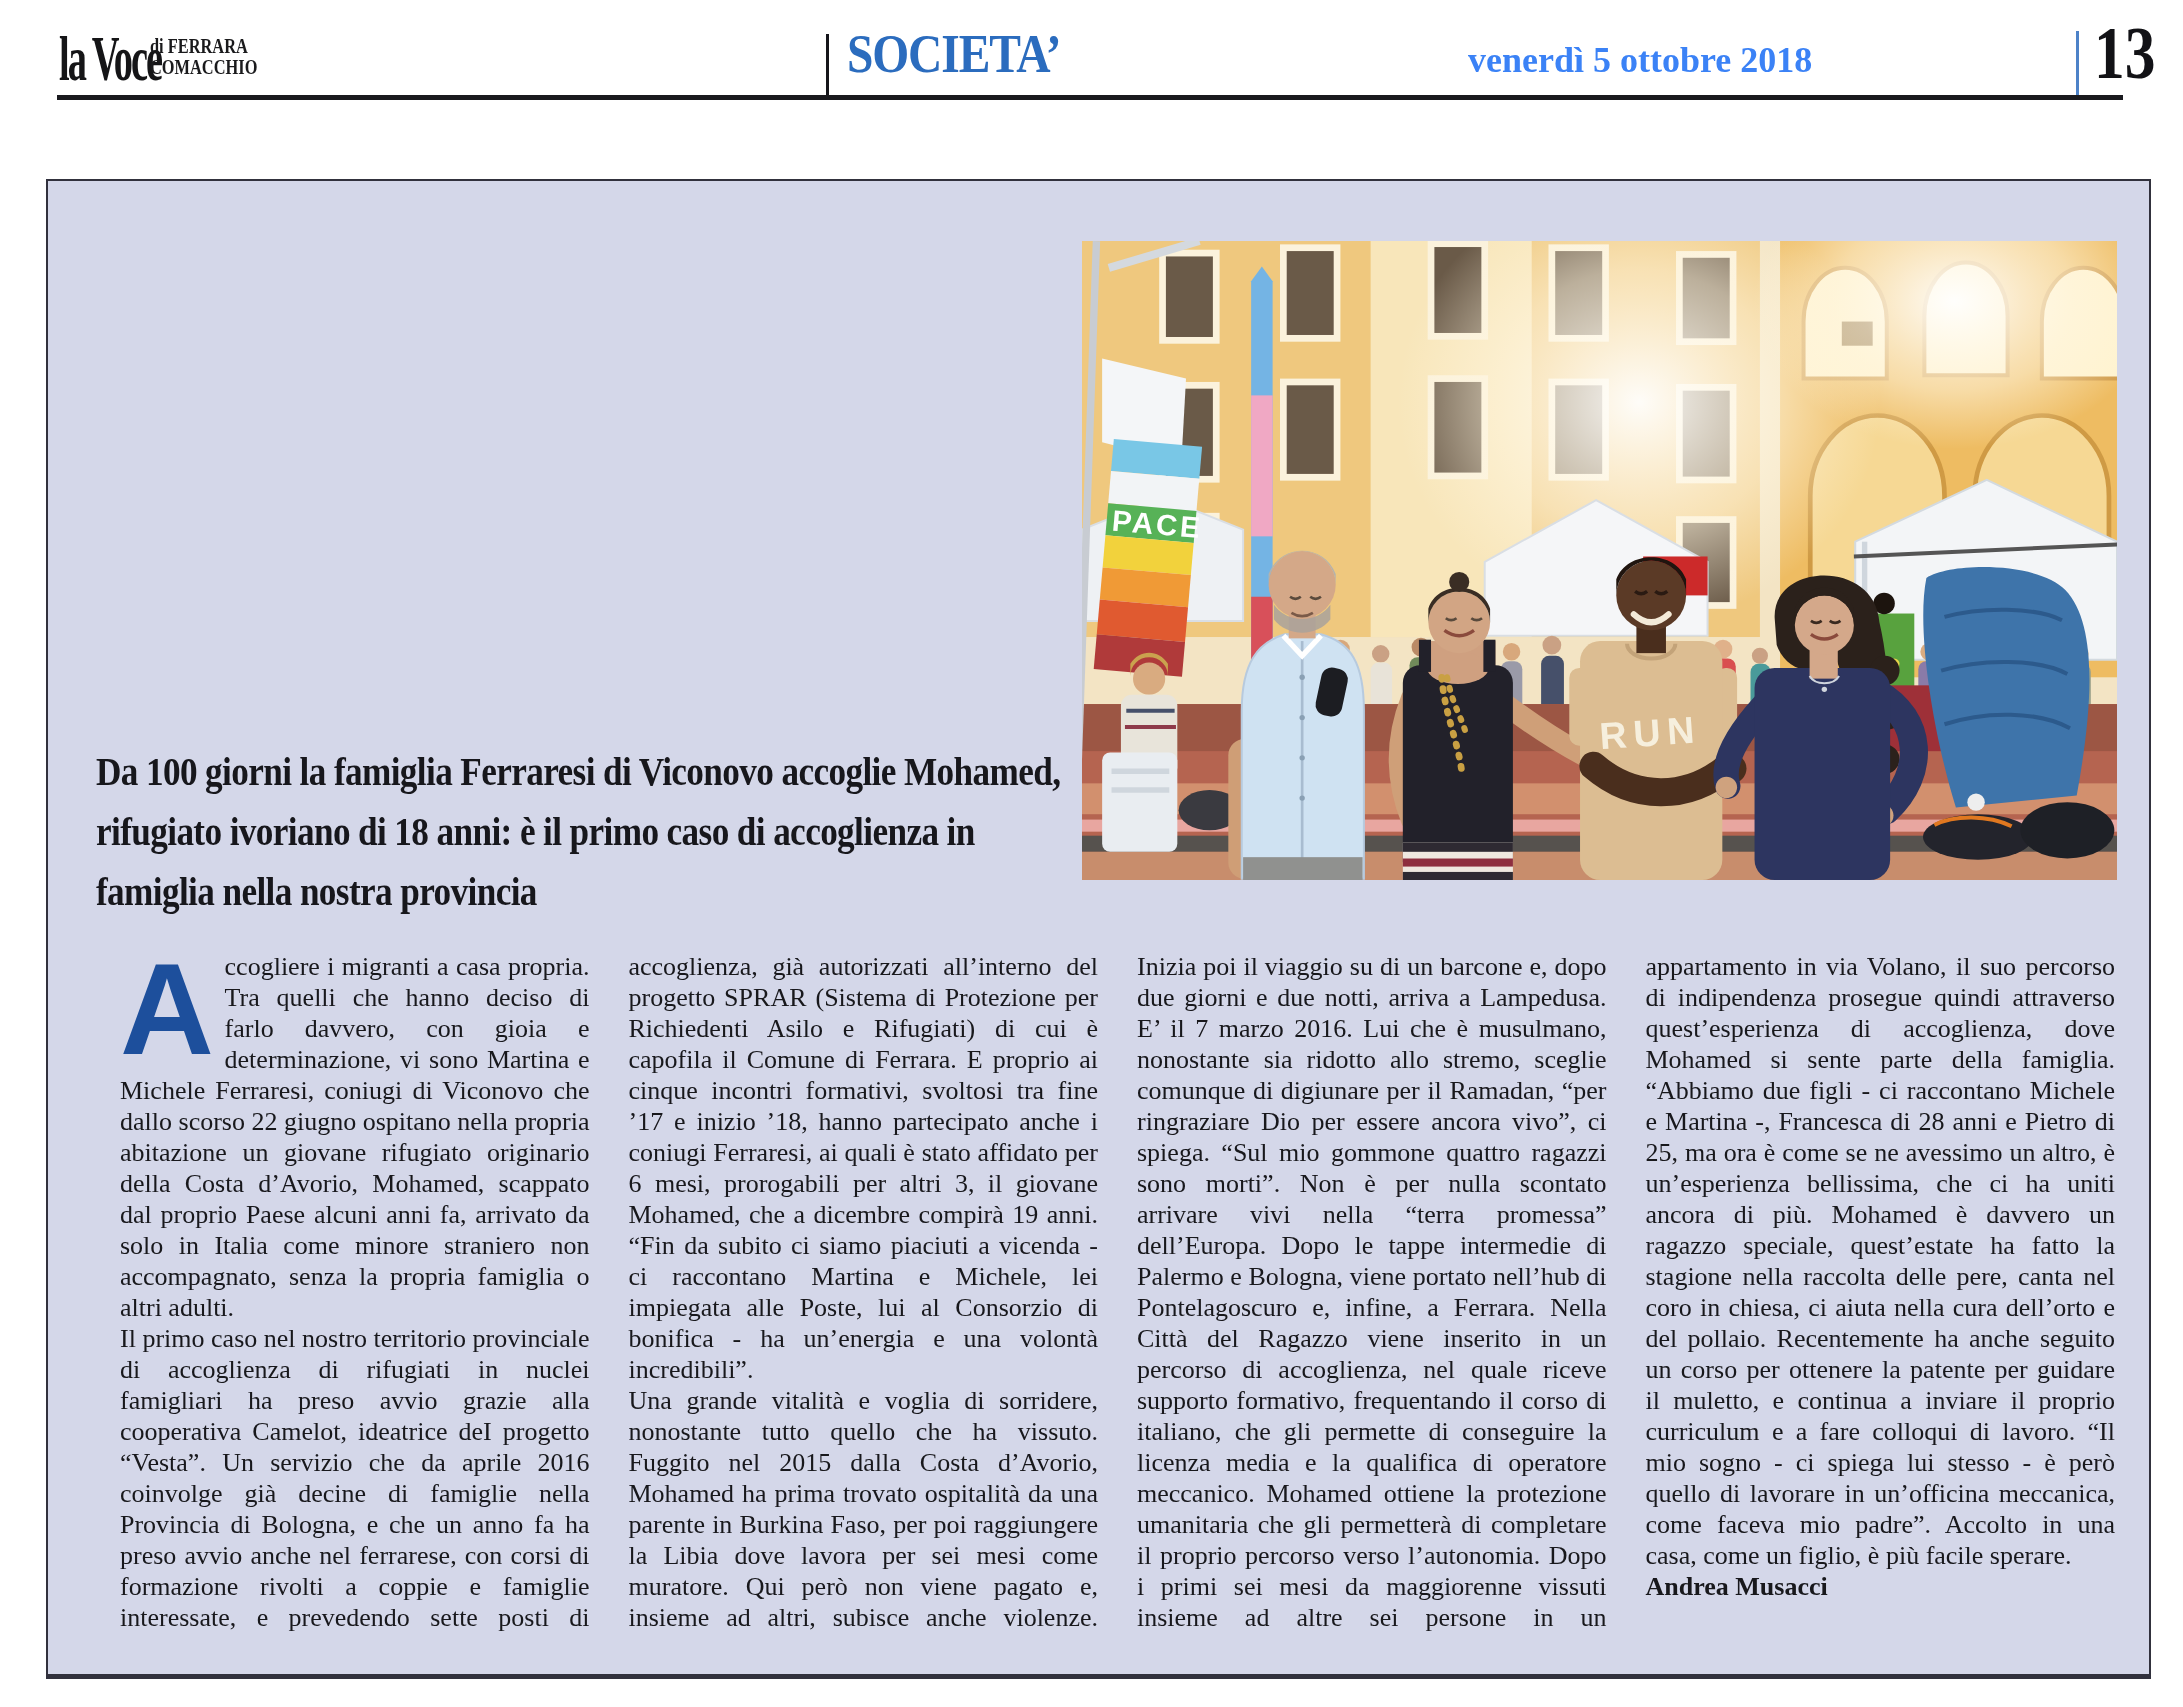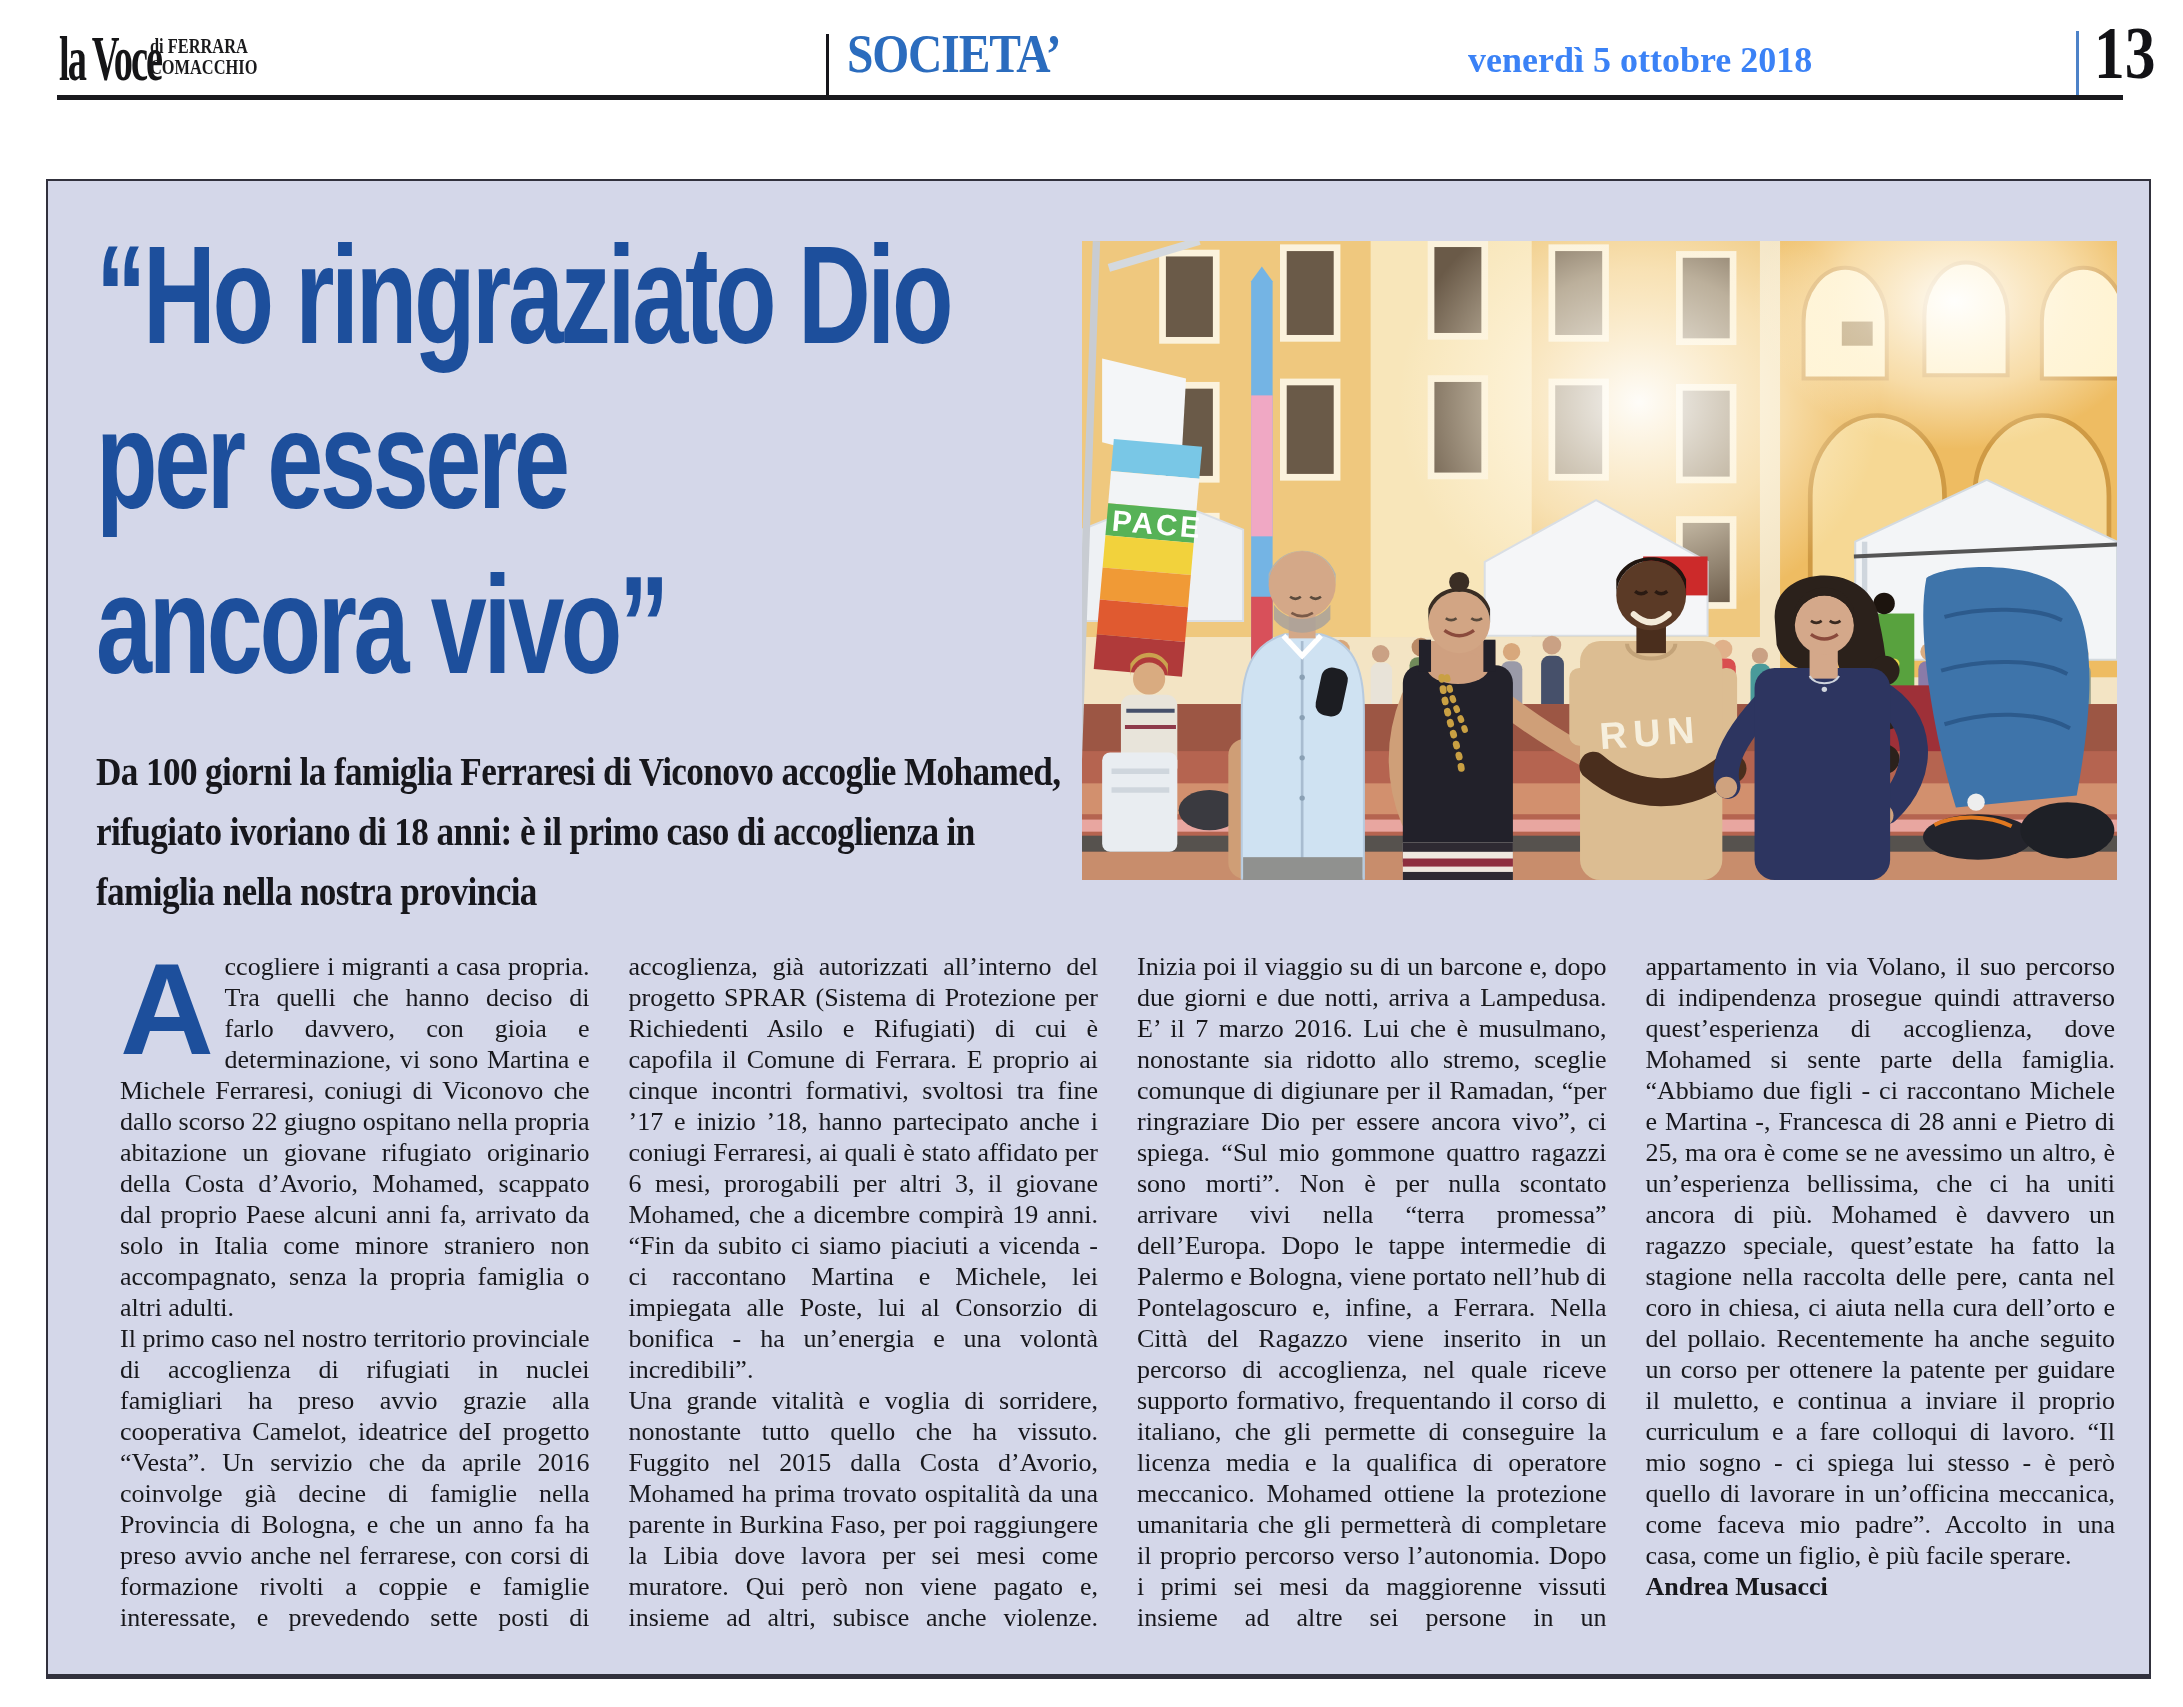--- a/index.html
+++ b/index.html
@@ -55,25 +55,20 @@
 </div>
 <div class="section-divider"></div>
 <div class="section-title">SOCIETA’</div>
 <div class="edition-date">venerdì 5 ottobre 2018</div>
 <div class="pagenum-divider"></div>
 <div class="page-number">13</div>
 <div class="header-rule"></div>
 
 <div class="article-panel">
 
-  <div class="headline">
-    <div class="headline-line">“Ho ringraziato Dio</div>
-    <div class="headline-line">per essere</div>
-    <div class="headline-line">ancora vivo”</div>
-  </div>
 
   <div class="subhead">Da 100 giorni la famiglia Ferraresi di Viconovo accoglie Mohamed, rifugiato ivoriano di 18 anni: è il primo caso di accoglienza in famiglia nella nostra provincia</div>
 
   <div class="photo-wrap">
     <svg width="1035" height="639" viewBox="0 0 1542 952" xmlns="http://www.w3.org/2000/svg">
       <defs>
         <radialGradient id="glare" cx="50%" cy="50%" r="50%">
           <stop offset="0%" stop-color="#ffffff" stop-opacity="0.95"></stop>
           <stop offset="60%" stop-color="#fff6e0" stop-opacity="0.55"></stop>
           <stop offset="100%" stop-color="#fff6e0" stop-opacity="0"></stop>

